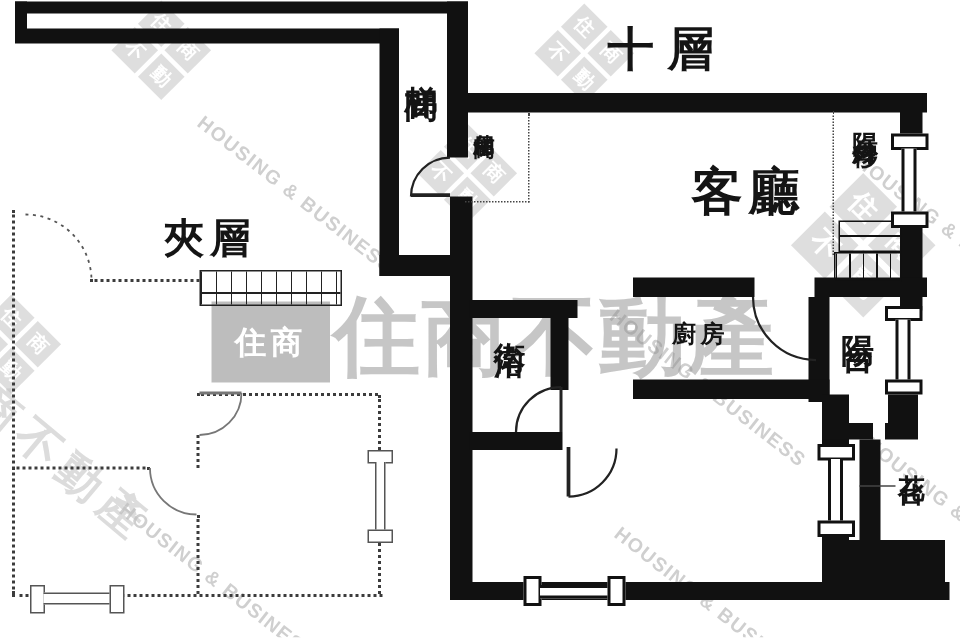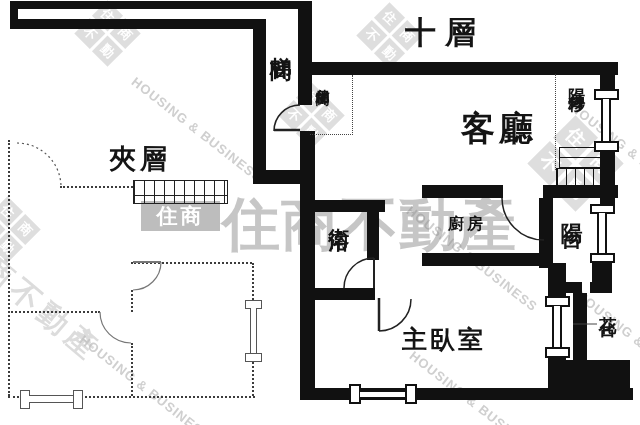--- a/index.html
+++ b/index.html
@@ -63,21 +63,21 @@
       <span>商</span>
       <span>不</span>
       <span>動</span>
     </div>
 
   <div style="position:absolute;left:-28px;top:224px;transform:rotate(40deg);transform-origin:left top;color:#c0c0c0;font-weight:bold;font-size:30px;letter-spacing:6px;opacity:.55;white-space:nowrap;">住商不動產</div>
 
   <div style="position:absolute;left:222px;top:186px;font-size:58px;font-weight:bold;color:#8f8f8f;opacity:.5;letter-spacing:1px;white-space:nowrap;">住商不動產</div>
 
   <div style="position:absolute;left:141px;top:201px;width:79px;opacity:.8;">
-    <div style="background:#adadad;color:#fff;font-weight:bold;font-size:21px;text-align:center;letter-spacing:3px;padding:1px 0;">住商</div>
+    <div style="background:#adadad;color:#fff;font-weight:bold;font-size:21px;text-align:center;letter-spacing:3px;padding:13px 0;">住商</div>
   </div>
 
   <div class="wall" style="left:10px;top:1px;width:302px;height:8px;"></div>
   <div class="wall" style="left:10px;top:1px;width:8px;height:28px;"></div>
   <div class="wall" style="left:18px;top:19px;width:248px;height:10px;"></div>
   <div class="wall" style="left:253px;top:19px;width:13px;height:165px;"></div>
   <div class="wall" style="left:298px;top:1px;width:14px;height:104px;"></div>
   <div class="wall" style="left:300px;top:131px;width:15px;height:262px;"></div>
   <div class="wall" style="left:253px;top:170px;width:55px;height:14px;"></div>
   <div class="wall" style="left:310px;top:62px;width:308px;height:13px;"></div>
@@ -174,16 +174,15 @@
   <div class="lbl" style="left:405px;top:16px;font-size:31px;letter-spacing:9px;">十層</div>
   <div class="lbl" style="left:109px;top:145px;font-size:27px;letter-spacing:4px;font-family:Liberation Serif, serif;">夾層</div>
 
   <div class="lbl v" style="left:269px;top:39px;font-size:22px;letter-spacing:4px;">梯間</div>
   <div class="lbl v" style="left:315px;top:78px;font-size:14px;letter-spacing:1px;">佔用梯間</div>
   <div class="lbl" style="left:461px;top:110px;font-size:34px;letter-spacing:4px;">客廳</div>
   <div class="lbl v" style="left:567px;top:75px;font-size:17px;letter-spacing:2px;">陽台外移</div>
   <div class="lbl v" style="left:327px;top:211px;font-size:21px;letter-spacing:3px;">衛浴</div>
   <div class="lbl" style="left:448px;top:215px;font-size:16px;letter-spacing:3px;">廚房</div>
   <div class="lbl v" style="left:560px;top:206px;font-size:22px;letter-spacing:3px;">陽台</div>
-  <div class="lbl" style="left:402px;top:326px;font-size:25px;letter-spacing:3px;">主臥室</div>
   <div class="lbl v" style="left:597px;top:301px;font-size:18px;letter-spacing:3px;">花台</div>
 
 </div>
 
 </body></html>

